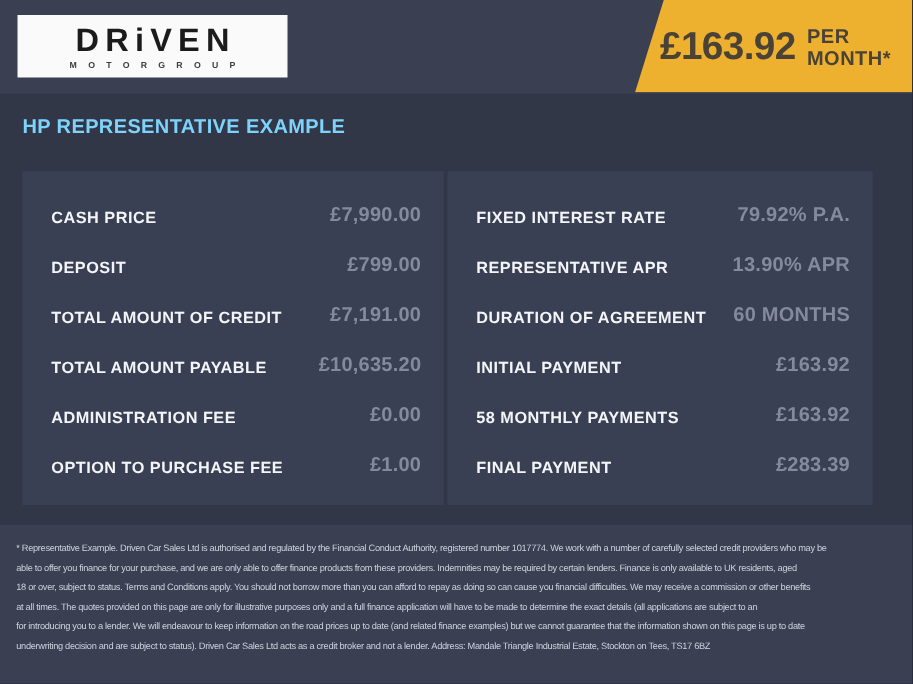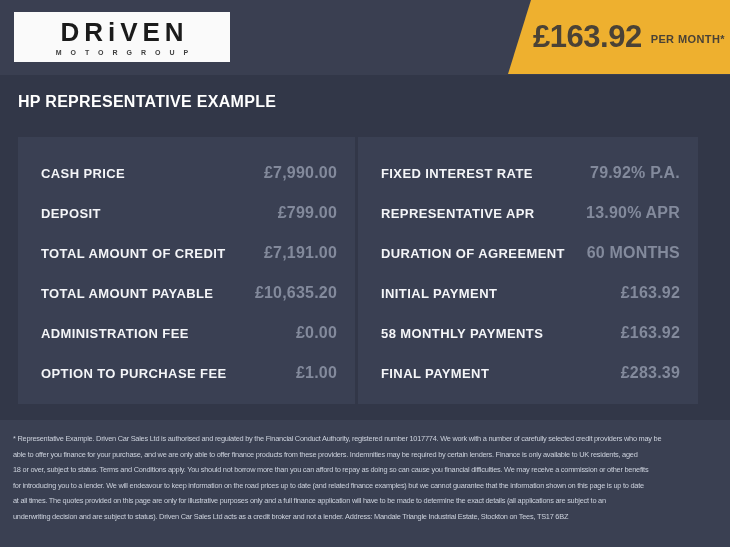--- a/index.html
+++ b/index.html
@@ -16,23 +16,23 @@
   .logo-box{position:absolute;left:14px;top:12px;width:216px;height:50px;background:var(--logo-bg);
     display:flex;flex-direction:column;align-items:center;justify-content:center;}
   .logo-wordmark{font-size:26px;font-weight:900;letter-spacing:5px;color:var(--logo-text);
     line-height:1;text-indent:5px;}
   .logo-subtitle{font-size:7px;font-weight:bold;letter-spacing:9px;color:#3f3f3f;margin-top:4px;text-indent:9px;}
 
   .price-banner{position:absolute;top:0;right:0;width:222px;height:74px;background:var(--accent-yellow);
     clip-path:polygon(23px 0, 100% 0, 100% 100%, 0 100%);
     display:flex;align-items:center;justify-content:center;padding-left:20px;}
   .price-amount{font-size:31px;font-weight:bold;color:var(--banner-text);letter-spacing:-0.5px;}
-  .price-suffix{font-size:11px;font-weight:bold;color:var(--banner-text);margin-left:9px;margin-top:4px;letter-spacing:0.4px;}
+  .price-suffix{font-size:16px;font-weight:bold;color:var(--banner-text);margin-left:9px;margin-top:4px;letter-spacing:0.4px;}
 
-  .page-title{position:absolute;left:18px;top:93px;font-size:16px;font-weight:bold;color:#ffffff;letter-spacing:0.3px;}
+  .page-title{position:absolute;left:18px;top:93px;font-size:16px;font-weight:bold;color:#7dd3fc;letter-spacing:0.3px;}
 
   .panel{position:absolute;top:137px;height:267px;background:var(--panel-bg);padding-top:16px;}
   .panel-left{left:18px;width:337px;}
   .panel-right{left:358px;width:340px;}
   .finance-row{height:40px;display:flex;justify-content:space-between;align-items:center;padding:0 18px 0 23px;}
   .row-label{font-size:13px;font-weight:bold;color:var(--label-text);letter-spacing:0.4px;}
   .row-value{font-size:16px;font-weight:600;color:var(--value-text);letter-spacing:0.2px;}
 
   .footer{position:absolute;left:0;top:420px;width:730px;height:127px;background:var(--footer-bg);
     padding:11px 13px 0 13px;overflow:hidden;}
@@ -107,18 +107,18 @@
     <div class="finance-row">
       <span class="row-label">FINAL PAYMENT</span>
       <span class="row-value">£283.39</span>
     </div>
   </div>
 
   <div class="footer">
     <div class="footer-line">* Representative Example. Driven Car Sales Ltd is authorised and regulated by the Financial Conduct Authority, registered number 1017774. We work with a number of carefully selected credit providers who may be</div>
     <div class="footer-line">able to offer you finance for your purchase, and we are only able to offer finance products from these providers. Indemnities may be required by certain lenders. Finance is only available to UK residents, aged</div>
     <div class="footer-line">18 or over, subject to status. Terms and Conditions apply. You should not borrow more than you can afford to repay as doing so can cause you financial difficulties. We may receive a commission or other benefits</div>
+    <div class="footer-line">at all times. The quotes provided on this page are only for illustrative purposes only and a full finance application will have to be made to determine the exact details (all applications are subject to an</div>
     <div class="footer-line">for introducing you to a lender. We will endeavour to keep information on the road prices up to date (and related finance examples) but we cannot guarantee that the information shown on this page is up to date</div>
-    <div class="footer-line">at all times. The quotes provided on this page are only for illustrative purposes only and a full finance application will have to be made to determine the exact details (all applications are subject to an</div>
     <div class="footer-line">underwriting decision and are subject to status). Driven Car Sales Ltd acts as a credit broker and not a lender. Address: Mandale Triangle Industrial Estate, Stockton on Tees, TS17 6BZ</div>
   </div>
 
 </div>
 
 </body></html>

